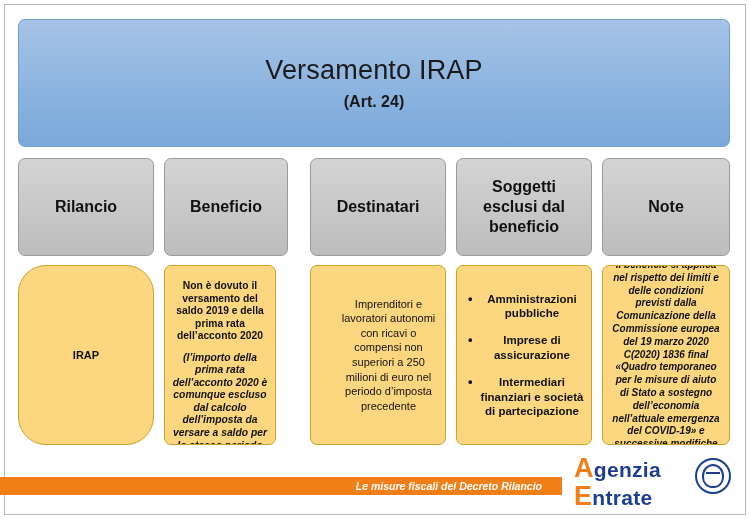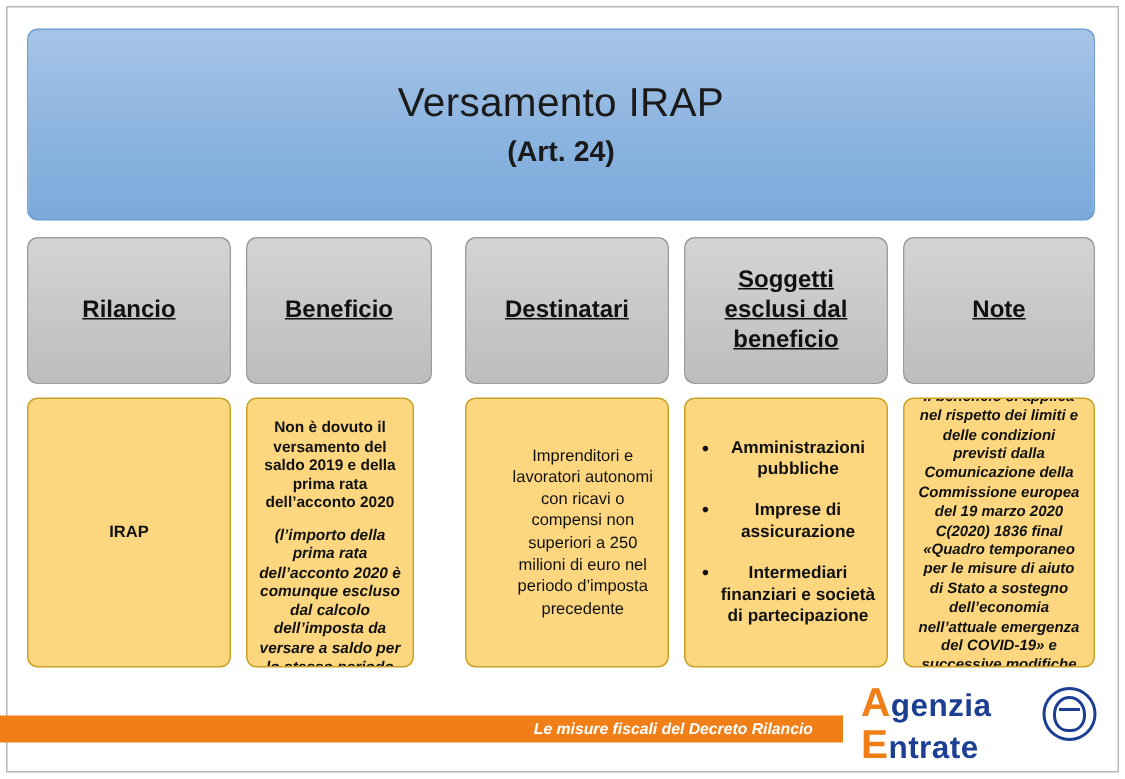--- a/index.html
+++ b/index.html
@@ -48,21 +48,21 @@
     justify-content: center;
   }
   .title-main {
     font-size: 27px;
     font-weight: normal;
     color: #1a1a1a;
     letter-spacing: 0.2px;
     line-height: 1.15;
   }
   .title-sub {
-    font-size: 19px;
+    font-size: 16px;
     font-weight: bold;
     color: #1a1a1a;
     margin-top: 6px;
   }
 
   
   .header-row {
     position: absolute;
     left: 18px;
     top: 158px;
@@ -79,21 +79,20 @@
     box-sizing: border-box;
     display: flex;
     align-items: center;
     justify-content: center;
     text-align: center;
     padding: 4px 6px;
     font-size: 16px;
     font-weight: bold;
     color: #111111;
     line-height: 1.25;
-    text-decoration: underline;
   }
 
   
   .body-row {
     position: absolute;
     left: 18px;
     top: 265px;
     width: 712px;
     height: 180px;
   }
@@ -261,21 +260,21 @@
   <div class="header-row">
     <div class="head-cell" style="left:0; width:136px;">Rilancio</div>
     <div class="head-cell" style="left:146px; width:124px;">Beneficio</div>
     <div class="head-cell" style="left:292px; width:136px;">Destinatari</div>
     <div class="head-cell" style="left:438px; width:136px;">Soggetti esclusi dal beneficio</div>
     <div class="head-cell" style="left:584px; width:128px;">Note</div>
   </div>
 
   <div class="body-row">
 
-    <div class="body-cell" style="left:0; width:136px;">
+    <div class="body-cell" style="left:0; width:136px;border-radius:28px;">
       <div class="cell-center">
         <span class="txt-imposta">IRAP</span>
       </div>
     </div>
 
     <div class="body-cell" style="left:146px; width:112px;">
       <div class="txt-benef" style="padding-top:8px;">
         <p>Non è dovuto il versamento del saldo 2019 e della prima rata dell’acconto 2020</p>
         <p class="small-it">(l’importo della prima rata dell’acconto 2020 è comunque escluso dal calcolo dell’imposta da versare a saldo  per lo stesso periodo d’imposta; resta fermo il versamento dell’acconto per il 2019)</p>
       </div>

